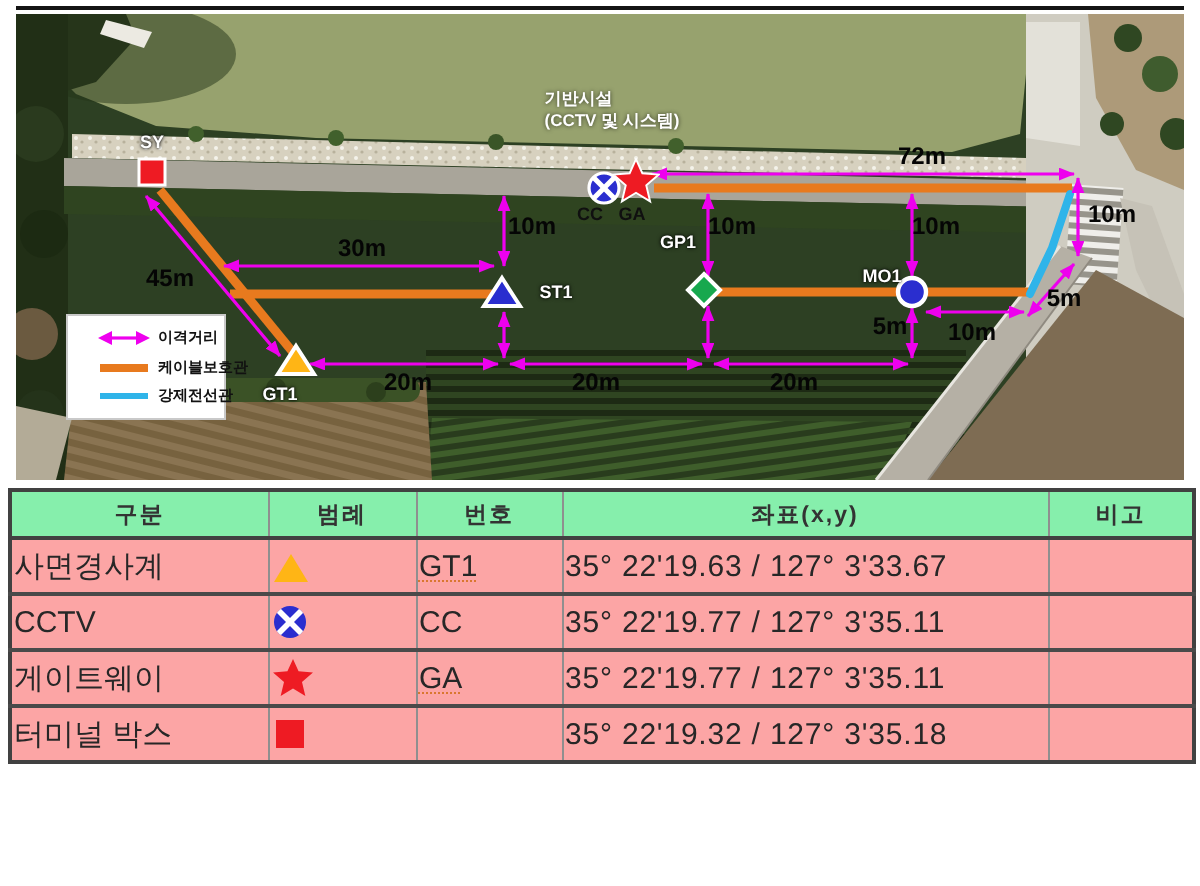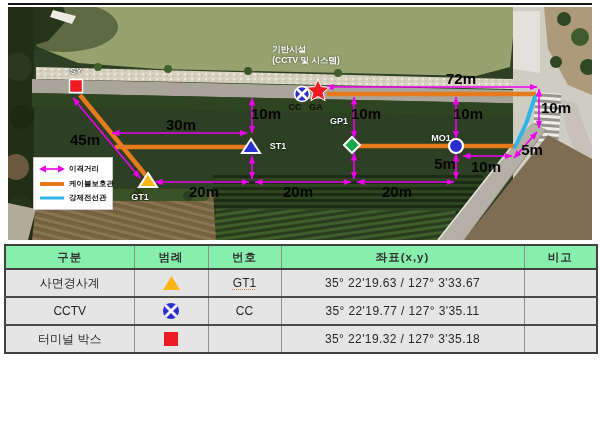--- a/index.html
+++ b/index.html
@@ -7,40 +7,40 @@
         font-family:"Liberation Sans", sans-serif;}
   .top-rule{position:absolute;left:8px;top:3px;width:584px;height:2px;background:#141414;}
 
   
   .photo{position:absolute;left:8px;top:7px;width:584px;height:233px;background:#2d4023;overflow:hidden;}
   .photo svg.layer{position:absolute;left:0;top:0;width:584px;height:233px;}
   .marker{position:absolute;transform:translate(-50%,-50%);line-height:0;}
   .plabel{position:absolute;transform:translate(-50%,-50%);font-size:9px;font-weight:bold;
           color:#fff;text-shadow:0 0 2px rgba(0,0,0,.85),0 0 1px rgba(0,0,0,.9);white-space:nowrap;z-index:6;}
   .plabel.dark{color:#101010;text-shadow:none;}
-  .dlabel{position:absolute;transform:translate(-50%,-50%);font-size:15px;font-weight:bold;
+  .dlabel{position:absolute;transform:translate(-50%,-50%);font-size:12px;font-weight:bold;
           color:#050505;white-space:nowrap;z-index:6;}
   .sitelabel{position:absolute;left:298px;top:48px;transform:translate(-50%,-50%);text-align:left;
           font-size:8.5px;font-weight:bold;color:#fff;line-height:11px;
           text-shadow:0 0 2px rgba(0,0,0,.7);white-space:nowrap;z-index:6;}
   
   .maplegend{position:absolute;left:25px;top:150px;width:80px;height:53px;background:#fff;
           border:1px solid #c9c9c9;z-index:7;display:flex;flex-direction:column;justify-content:space-evenly;
           padding:1px 0;box-sizing:border-box;}
-  .maplegend .row{display:flex;align-items:center;gap:4px;padding-left:5px;}
+  .maplegend .row{display:flex;align-items:center;gap:4px;padding-left:15px;}
   .maplegend .sym{width:26px;flex:0 0 26px;line-height:0;}
   .maplegend .txt{font-size:7.5px;font-weight:bold;color:#111;white-space:nowrap;}
 
   
   .dtable{position:absolute;left:4px;top:244px;width:592px;border-collapse:collapse;table-layout:fixed;
           border:2px solid #414141;}
   .dtable th{height:20px;background:#86efac;font-size:11.5px;font-weight:bold;color:#333;
           border-bottom:2px solid #414141;border-left:1px solid #8f8f8f;letter-spacing:1px;}
-  .dtable td{height:24px;font-size:12px;color:#272727;text-align:center;vertical-align:middle;
-          border-top:2px solid #4a4a4a;border-left:1px solid #8f8f8f;background:#e5e5e5;}
+  .dtable td{height:24px;font-size:15px;color:#272727;text-align:left;vertical-align:middle;
+          border-top:2px solid #4a4a4a;border-left:1px solid #8f8f8f;background:#fca5a5;}
   .dtable th:first-child,.dtable td:first-child{border-left:none;}
   .dtable td.coords{letter-spacing:.4px;}
   .dtable td .shp{display:inline-block;line-height:0;vertical-align:middle;}
   .sp{text-decoration:underline dotted #d9772f 1px;text-underline-offset:2px;}
 </style>
 </head>
 <body>
 
 <div class="page">
   <div class="top-rule"></div>
@@ -278,20 +278,29 @@
             <g clip-path="url(#ccclipB)" stroke="#fff" stroke-width="2.8">
                   <line x1="2.5" y1="2.5" x2="15.5" y2="15.5"></line>
                   <line x1="15.5" y1="2.5" x2="2.5" y2="15.5"></line>
                 </g>
           </svg></span></td>
         <td>CC</td>
         <td class="coords">35° 22'19.77 / 127° 3'35.11</td>
         <td></td>
       </tr>
       <tr>
+        <td>게이트웨이</td>
+        <td><span class="shp"><svg width="21" height="21" viewBox="0 0 20 20">
+                <polygon points="10,0.5 12.65,6.36 19.51,6.91 14.28,11.39 15.88,18.09 10,14.5 4.12,18.09 5.72,11.39 0.49,6.91 7.35,6.36" fill="#ee1b23"></polygon>
+              </svg></span></td>
+        <td><span class="sp">GA</span></td>
+        <td class="coords">35° 22'19.77 / 127° 3'35.11</td>
+        <td></td>
+      </tr>
+      <tr>
         <td>터미널 박스</td>
         <td><span class="shp"><svg width="18" height="18">
                 <rect x="2" y="2" width="14" height="14" fill="#ee1b23"></rect>
               </svg></span></td>
         <td></td>
         <td class="coords">35° 22'19.32 / 127° 3'35.18</td>
         <td></td>
       </tr>
     </tbody>
   </table>

